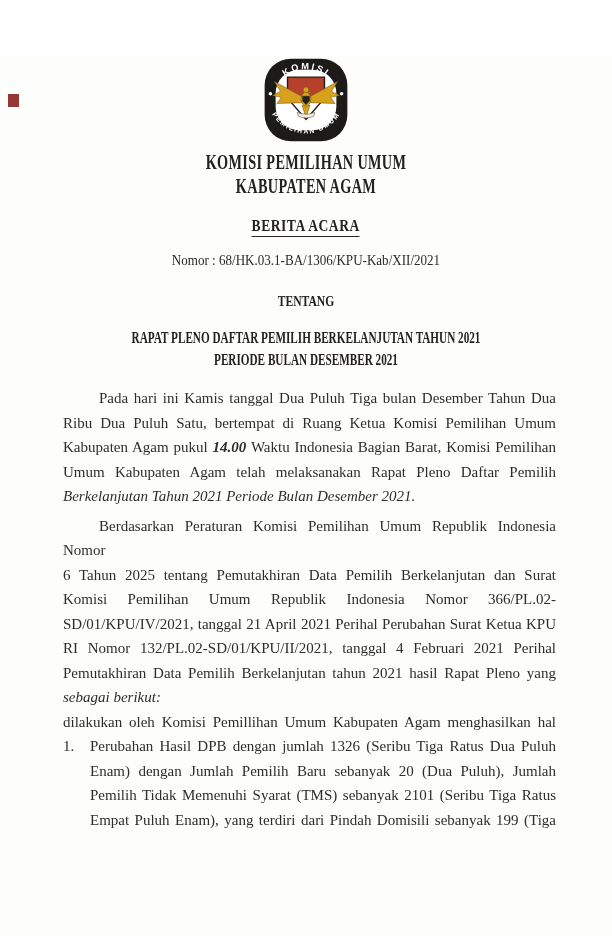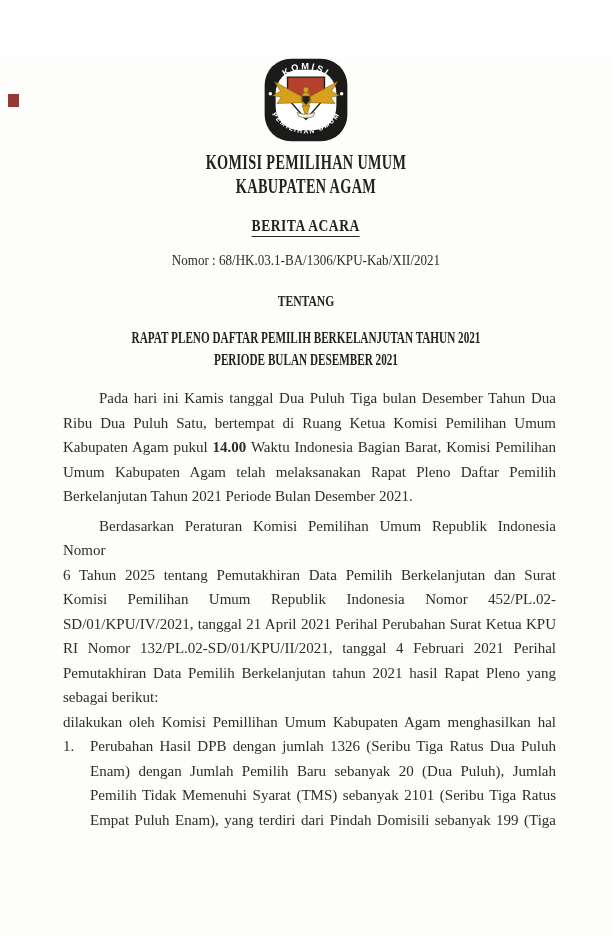--- a/index.html
+++ b/index.html
@@ -17,26 +17,26 @@
         letter-spacing:.6px;border-bottom:1.6px solid #2a2825;padding-bottom:1px;
         transform:scaleX(.85);transform-origin:50% 50%;}
   .docnum{margin-top:15px;font-size:14.5px;color:#2c2a27;
         transform:scaleX(.9);transform-origin:50% 50%;}
   .tentang{margin-top:23px;font-weight:bold;font-size:15.5px;color:#242220;
         transform:scaleX(.75);transform-origin:50% 50%;}
   .subject{margin-top:17px;font-weight:bold;font-size:16px;line-height:22px;color:#242220;
         transform:scaleX(.70);transform-origin:50% 50%;}
   .bodytext{margin:15px 56px 0 63px;font-size:15px;}
   .ln{line-height:24.5px;text-align:justify;text-align-last:justify;}
-  .ln-end{text-align-last:left;}
+  .ln-end{text-align-last:left;font-style:italic;}
   .ind{text-indent:36px;}
   .para2{margin-top:5px;}
   .item{position:relative;padding-left:27px;}
   .marker{position:absolute;left:0;top:0;line-height:24.5px;}
-  .b{font-weight:bold;}
+  .b{font-weight:bold;font-style:italic;}
 </style>
 </head>
 <body>
 
 <div class="page">
 
   <div class="artifact"></div>
 
   <svg class="logo" viewBox="0 0 100 100">
     <rect x="3" y="3" width="94" height="94" rx="30" fill="#1c1b1a"></rect>
@@ -94,21 +94,21 @@
       <div class="ln ind">Pada hari ini Kamis tanggal Dua Puluh Tiga bulan Desember Tahun Dua</div>
       <div class="ln">Ribu Dua Puluh Satu, bertempat di Ruang Ketua Komisi Pemilihan Umum</div>
       <div class="ln"><span>Kabupaten Agam pukul </span><span class="b">14.00</span><span> Waktu Indonesia Bagian Barat, Komisi Pemilihan</span></div>
       <div class="ln">Umum Kabupaten Agam telah melaksanakan Rapat Pleno Daftar Pemilih</div>
       <div class="ln ln-end">Berkelanjutan Tahun 2021 Periode Bulan Desember 2021.</div>
     </div>
 
     <div class="para2">
       <div class="ln ind">Berdasarkan Peraturan Komisi Pemilihan Umum Republik Indonesia Nomor</div>
       <div class="ln">6 Tahun 2025 tentang Pemutakhiran Data Pemilih Berkelanjutan dan Surat</div>
-      <div class="ln">Komisi Pemilihan Umum Republik Indonesia Nomor 452/PL.02-</div>
+      <div class="ln">Komisi Pemilihan Umum Republik Indonesia Nomor 366/PL.02-</div>
       <div class="ln">SD/01/KPU/IV/2021, tanggal 21 April 2021 Perihal Perubahan Surat Ketua KPU</div>
       <div class="ln">RI Nomor 132/PL.02-SD/01/KPU/II/2021, tanggal 4 Februari 2021 Perihal</div>
       <div class="ln">Pemutakhiran Data Pemilih Berkelanjutan tahun 2021 hasil Rapat Pleno yang</div>
       <div class="ln ln-end">sebagai berikut:</div>
       <div class="ln">dilakukan oleh Komisi Pemillihan Umum Kabupaten Agam menghasilkan hal</div>
     </div>
 
     <div class="item">
       <span class="marker">1.</span>
       <div class="ln">Perubahan Hasil DPB dengan jumlah 1326 (Seribu Tiga Ratus Dua Puluh</div>

